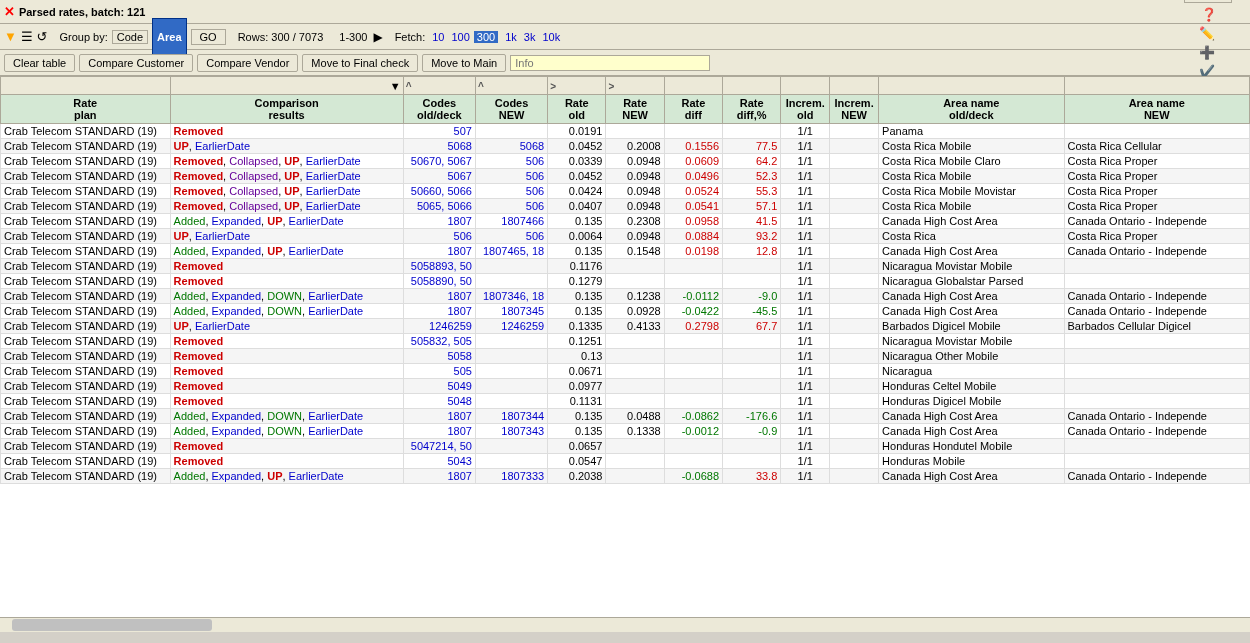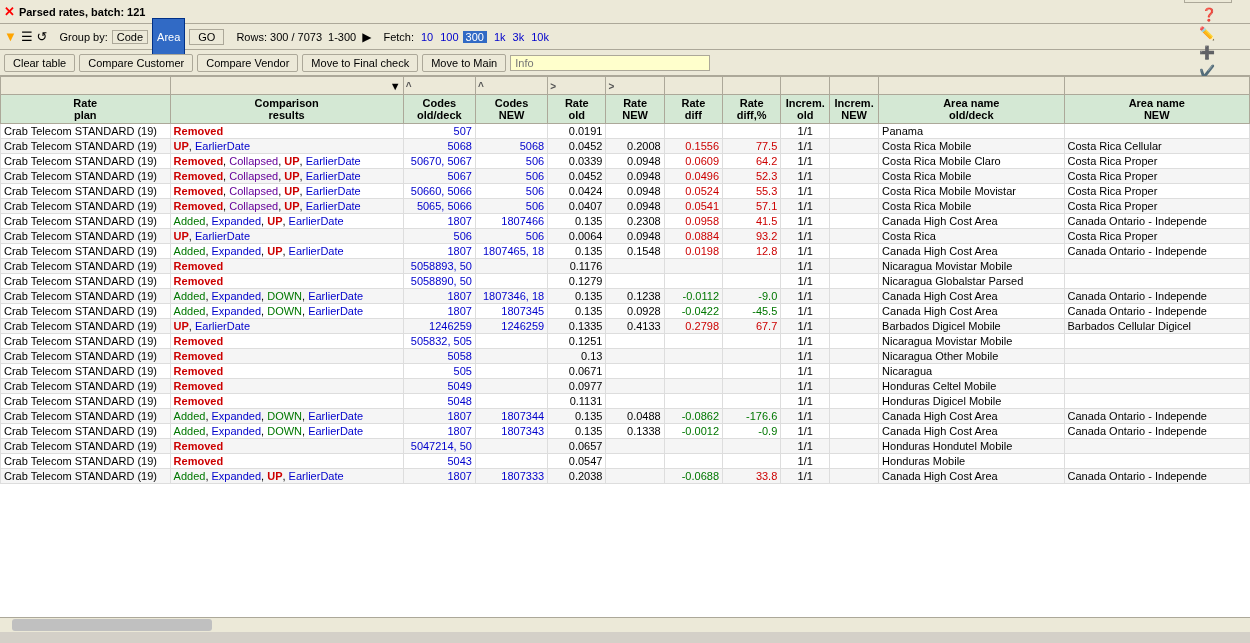--- a/index.html
+++ b/index.html
@@ -49,20 +49,21 @@
       border: 1px solid #aca899;
       padding: 0px 4px;
       font-size: 11px;
     }
     .badge-blue {
       background: #316ac5;
       color: white;
       border: 1px solid #003087;
       padding: 12px 4px;
       font-size: 11px;
+      font-weight: bold;
     }
     .go-btn {
       background: #ece9d8;
       border: 1px solid #aca899;
       padding: 1px 8px;
       cursor: pointer;
       font-size: 11px;
     }
     .fetch-link { color: #0000cc; text-decoration: none; font-size: 11px; cursor: pointer; margin-left: 3px; }
     .fetch-link-active { color: white; background: #316ac5; padding: 0 3px; font-size: 11px; }
@@ -198,21 +199,21 @@
 
 <div class="toolbar1">
   <span style="color:orange;font-size:13px;cursor:pointer;">▼</span>
   <span style="font-size:13px;cursor:pointer;">☰</span>
   <span style="font-size:13px;cursor:pointer;">↺</span>
   <span style="margin-left:8px;">Group by:</span>
   <span class="badge">Code</span>
   <span class="badge-blue">Area</span>
   <button class="go-btn">GO</button>
   <span style="margin-left:8px;">Rows: 300 / 7073</span>
-  <span style="margin-left:2px;">1-300</span>
+  <span style="margin-left:12px;">1-300</span>
   <span style="cursor:pointer;font-size:12px;margin-left:2px;">▶</span>
   <span style="margin-left:8px;">Fetch:</span>
   <a class="fetch-link">10</a>
   <a class="fetch-link">100</a>
   <span class="fetch-link-active">300</span>
   <a class="fetch-link">1k</a>
   <a class="fetch-link">3k</a>
   <a class="fetch-link">10k</a>
 </div>
 

